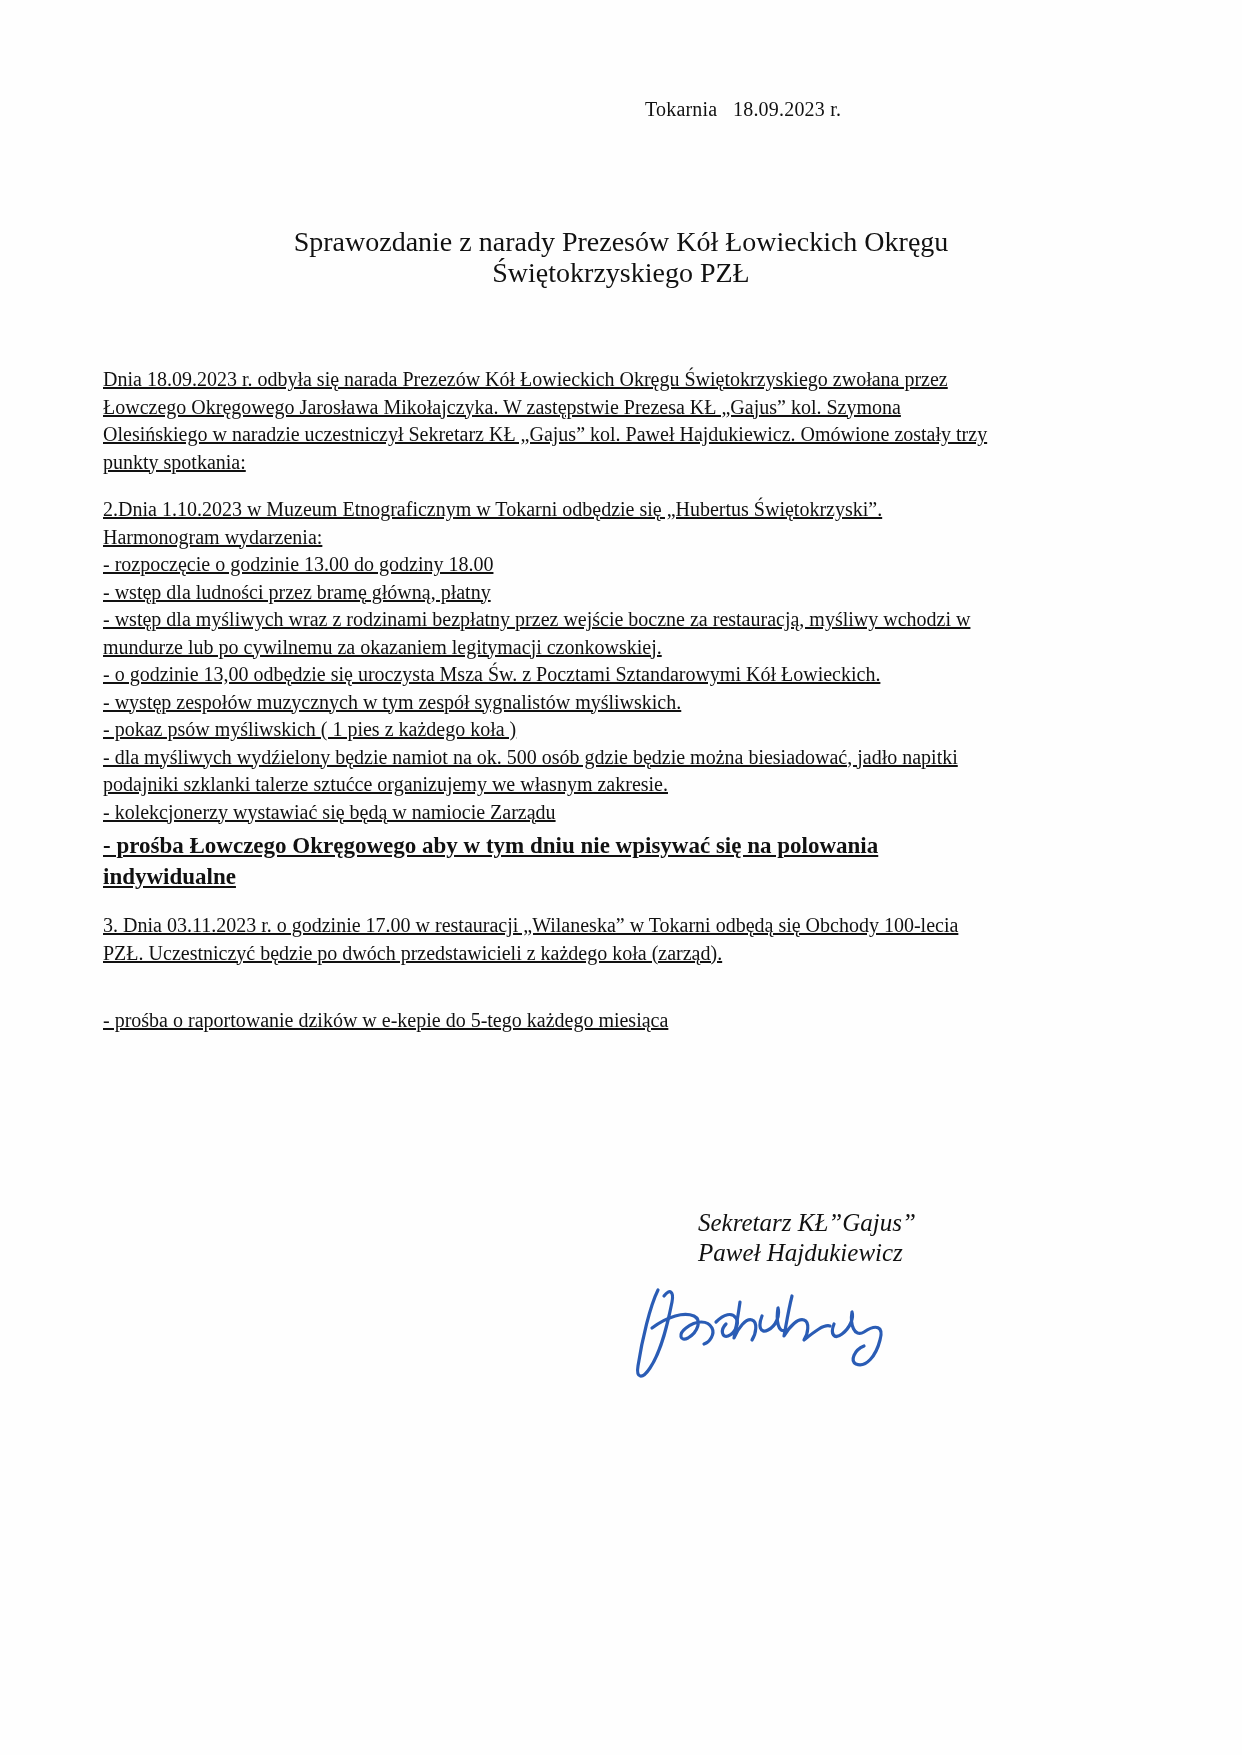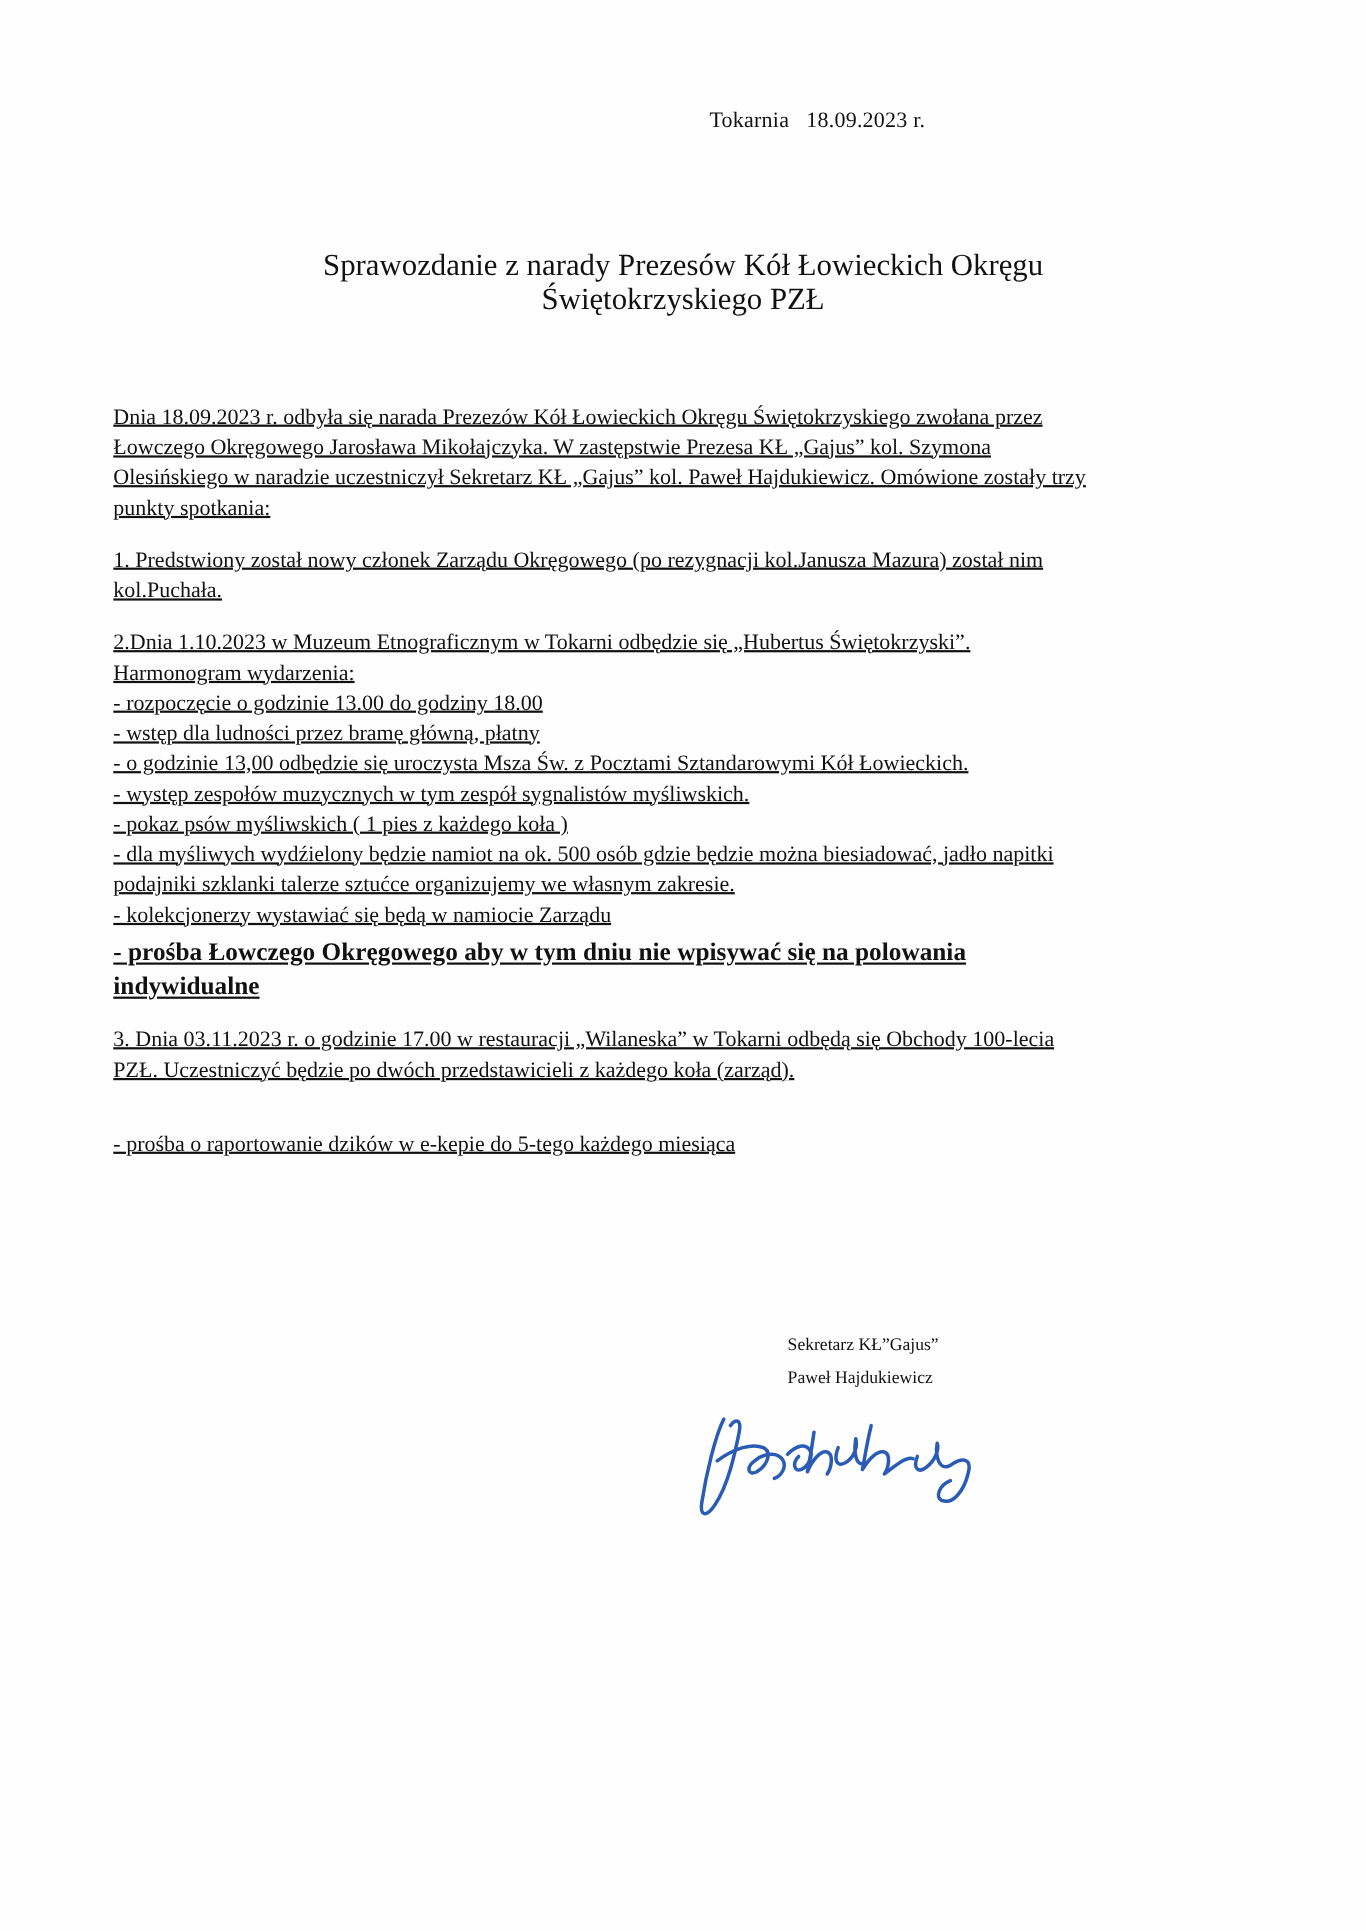--- a/index.html
+++ b/index.html
@@ -55,23 +55,24 @@
   .bold-note {
     margin: 4px 0 20px 0;
     font-size: 23px;
     font-weight: bold;
     line-height: 31px;
   }
   .gap-sm { height: 20px; }
   .signature-block {
     position: absolute;
     top: 1208px;
-    left: 716px;
-    font-size: 16px;
+    left: 698px;
+    font-size: 25px;
     line-height: 30px;
+    font-style: italic;
   }
   .signature-svg {
     position: absolute;
     top: 1262px;
     left: 628px;
   }
 </style>
 </head>
 <body>
 
@@ -81,27 +82,27 @@
 
   <h1 class="title">
     <span>Sprawozdanie z narady Prezesów Kół Łowieckich Okręgu</span><br>
     <span>Świętokrzyskiego PZŁ</span>
   </h1>
 
   <div class="content">
 
     <p class="para">Dnia 18.09.2023 r. odbyła się narada Prezezów Kół Łowieckich Okręgu Świętokrzyskiego zwołana przez Łowczego Okręgowego Jarosława Mikołajczyka. W zastępstwie Prezesa KŁ „Gajus” kol. Szymona Olesińskiego w naradzie uczestniczył Sekretarz KŁ „Gajus” kol. Paweł Hajdukiewicz. Omówione zostały trzy punkty spotkania:</p>
 
-    <p class="para">1. Predstwiony został nowy członek Zarządu Okręgowego (po rezygnacji kol.Janusza Mazura) został nim kol.Puchała.</p>
 
     <div class="para">
       <div class="agenda-line">2.Dnia 1.10.2023 w Muzeum Etnograficznym w Tokarni odbędzie się „Hubertus Świętokrzyski”.</div>
       <div class="agenda-line">Harmonogram wydarzenia:</div>
       <div class="agenda-line">- rozpoczęcie o godzinie 13.00 do godziny 18.00</div>
       <div class="agenda-line">- wstęp dla ludności przez bramę główną, płatny</div>
+      <div class="agenda-line">- wstęp dla myśliwych wraz z rodzinami bezpłatny przez wejście boczne za restauracją, myśliwy wchodzi w mundurze lub po cywilnemu za okazaniem legitymacji czonkowskiej.</div>
       <div class="agenda-line">- o godzinie 13,00 odbędzie się uroczysta Msza Św. z Pocztami Sztandarowymi Kół Łowieckich.</div>
       <div class="agenda-line">- występ zespołów muzycznych w tym zespół sygnalistów myśliwskich.</div>
       <div class="agenda-line">- pokaz psów myśliwskich ( 1 pies z każdego koła )</div>
       <div class="agenda-line">- dla myśliwych wydźielony będzie namiot na ok. 500 osób gdzie będzie można biesiadować, jadło napitki podajniki szklanki talerze sztućce organizujemy we własnym zakresie.</div>
       <div class="agenda-line">- kolekcjonerzy wystawiać się będą w namiocie Zarządu</div>
       <div class="bold-note">- prośba Łowczego Okręgowego aby w tym dniu nie wpisywać się na polowania indywidualne</div>
     </div>
 
     <p class="para">3. Dnia 03.11.2023 r. o godzinie 17.00 w restauracji „Wilaneska” w Tokarni odbędą się Obchody 100-lecia PZŁ. Uczestniczyć będzie po dwóch przedstawicieli z każdego koła (zarząd).</p>
 

